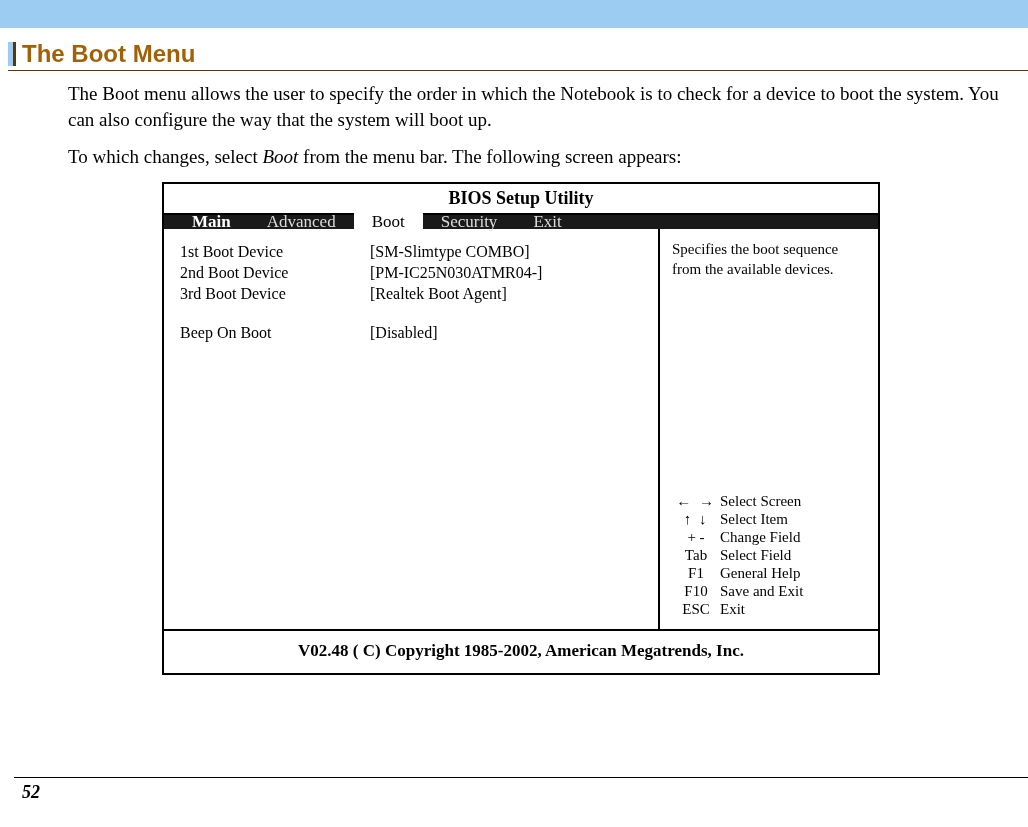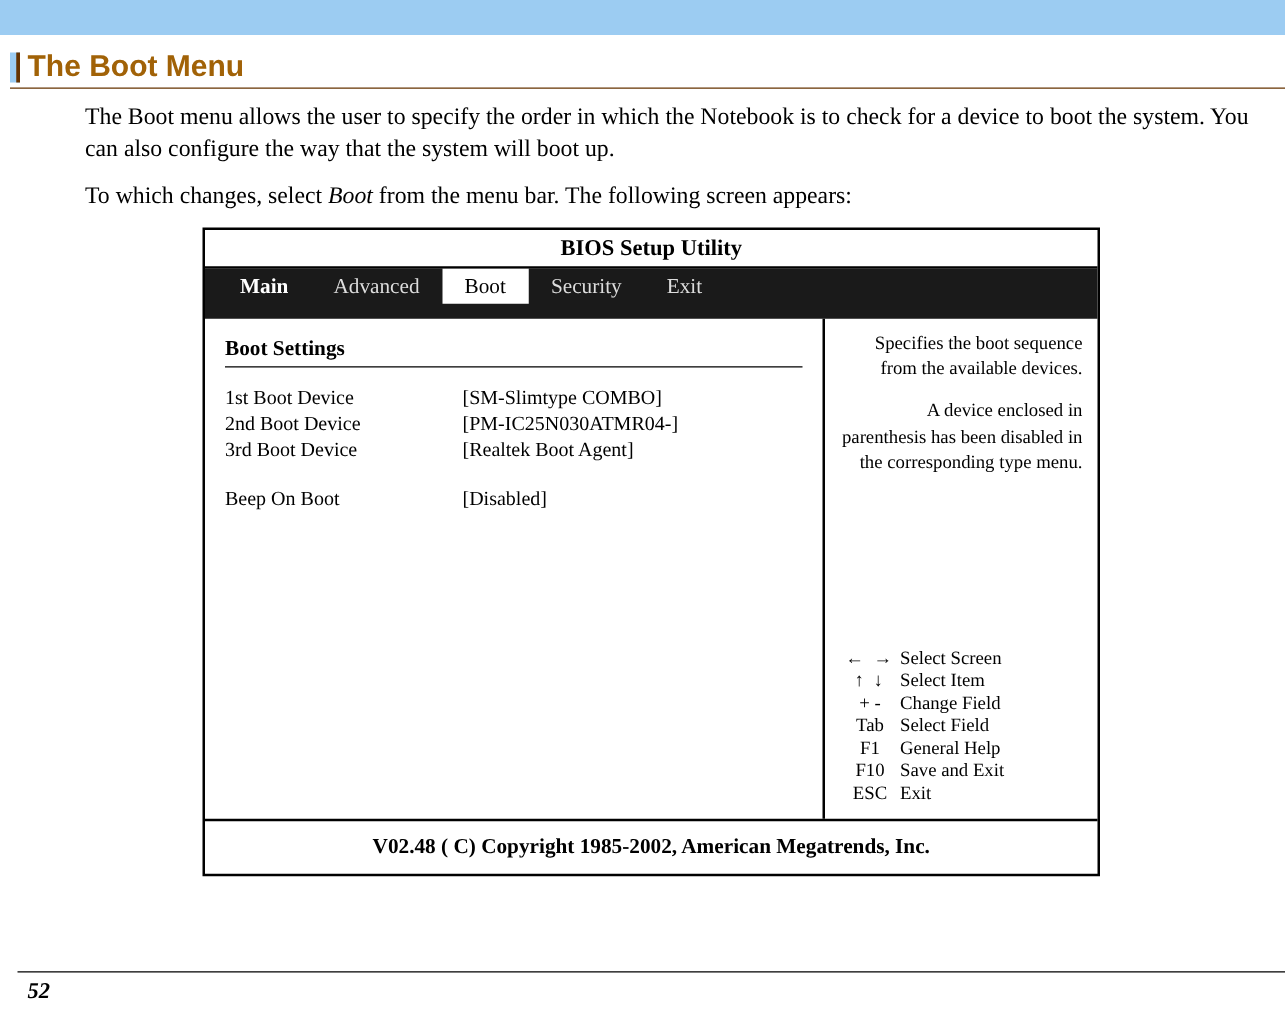--- a/index.html
+++ b/index.html
@@ -64,22 +64,22 @@
       text-align: center;
       font-weight: bold;
       font-size: 18px;
       padding: 4px 0;
       border-bottom: 2px solid #000;
     }
     .bios-tabs {
       background: #1a1a1a;
       display: flex;
       padding: 0;
-      height: 40px;
-      align-items: flex-start;
+      height: 14px;
+      align-items: center;
     }
     .bios-tab {
       color: #ddd;
       font-size: 17px;
       padding: 4px 18px;
       display: flex;
       align-items: center;
       font-family: "Times New Roman", serif;
     }
     .bios-tab.main {
@@ -129,21 +129,20 @@
     }
     .gap-row {
       height: 18px;
     }
     .help-text {
       font-size: 15px;
       line-height: 1.35;
     }
     .help-text p {
       margin-bottom: 14px;
-      text-align: right;
     }
     .key-legend {
       font-size: 15px;
     }
     .key-row {
       display: flex;
       margin-bottom: 1px;
     }
     .key-sym {
       width: 48px;
@@ -205,21 +204,20 @@
     <div class="bios-tabs">
       <div class="bios-tab main">Main</div>
       <div class="bios-tab">Advanced</div>
       <div class="bios-tab active">Boot</div>
       <div class="bios-tab">Security</div>
       <div class="bios-tab">Exit</div>
     </div>
 
     <div class="bios-body">
       <div class="bios-left">
-        <div class="boot-settings-title">Boot Settings</div>
         <div class="settings-grid">
           <div class="setting-row">
             <div class="setting-label">1st Boot Device</div>
             <div class="setting-value">[SM-Slimtype COMBO]</div>
           </div>
           <div class="setting-row">
             <div class="setting-label">2nd Boot Device</div>
             <div class="setting-value">[PM-IC25N030ATMR04-]</div>
           </div>
           <div class="setting-row">
@@ -230,21 +228,20 @@
           <div class="setting-row">
             <div class="setting-label">Beep On Boot</div>
             <div class="setting-value">[Disabled]</div>
           </div>
         </div>
       </div>
 
       <div class="bios-right">
         <div class="help-text">
           <p>Specifies the boot sequence from the available devices.</p>
-          <p>A device enclosed in parenthesis has been disabled in the corresponding type menu.</p>
         </div>
         <div class="key-legend">
           <div class="key-row">
             <div class="key-sym arrow-lr">← →</div>
             <div class="key-desc">Select Screen</div>
           </div>
           <div class="key-row">
             <div class="key-sym arrow-ud">↑ ↓</div>
             <div class="key-desc">Select Item</div>
           </div>

